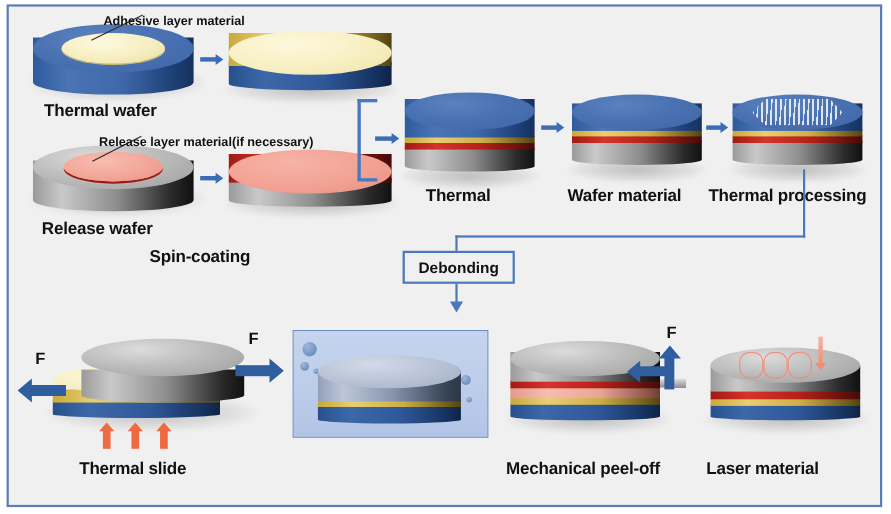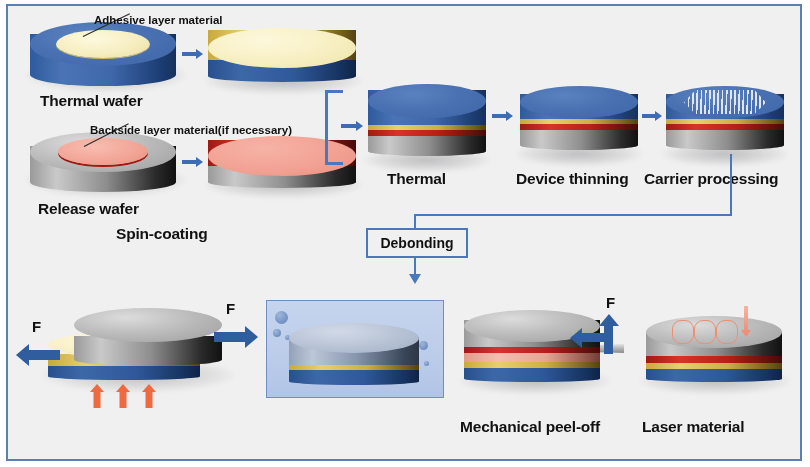--- a/index.html
+++ b/index.html
@@ -101,23 +101,23 @@
 
     <div class="shadow" style="left:18px;top:157px;width:160px;height:34px;"></div>
     <div class="wafer" style="left:22px;top:126px;width:146px;height:60px;">
       <div class="side g-grey" style="height:46px;"></div>
       <div class="top t-grey" style="height:40px;"></div>
       <div style="position:absolute;left:28px;top:6px;width:90px;height:27px;border-radius:50%;
                   background:radial-gradient(ellipse at 40% 32%,#f8bdb0 0%,#f2a698 55%,#e8917f 100%);
                   box-shadow:0 2px 0 #9c1a12;"></div>
     </div>
     <div class="leader" style="left:76px;top:140px;width:50px;transform:rotate(-27deg);"></div>
-    <div class="ann" style="left:82px;top:118px;">Backside layer material(if necessary)</div>
+    <div class="ann" style="left:82px;top:118px;">Release layer material(if necessary)</div>
     <div class="lbl stepname" style="left:30px;top:194px;">Release wafer</div>
-    <div class="lbl stepname" style="left:108px;top:219px;">Spin-coating</div>
+    <div class="lbl stepname" style="left:128px;top:219px;">Spin-coating</div>
 
     <div class="sarrow" style="left:174px;top:150px;width:22px;height:12px;">
       <div class="bar" style="width:15px;"></div>
         <div class="head" style="left:14px;"></div>
     </div>
 
     <div class="shadow" style="left:196px;top:166px;width:158px;height:26px;"></div>
     <div class="wafer" style="left:200px;top:130px;width:148px;height:52px;">
       <div class="side g-grey" style="height:26px;bottom:0;"></div>
       <div class="side g-red" style="height:26px;bottom:22px;border-radius:0;"></div>
@@ -148,38 +148,38 @@
     </div>
 
     <div class="shadow" style="left:508px;top:136px;width:126px;height:24px;"></div>
     <div class="wafer" style="left:512px;top:80px;width:118px;height:64px;">
       <div class="side g-grey" style="height:22px;bottom:0;"></div>
       <div class="side g-red" style="height:7px;bottom:20px;border-radius:0;"></div>
       <div class="side g-yellow" style="height:6px;bottom:26px;border-radius:0;"></div>
       <div class="side g-blue" style="height:25px;bottom:31px;border-radius:0;"></div>
       <div class="top t-blue" style="height:32px;top:0;"></div>
     </div>
-    <div class="lbl stepname" style="left:508px;top:164px;">Device thinning</div>
+    <div class="lbl stepname" style="left:508px;top:164px;">Wafer material</div>
 
     <div class="sarrow" style="left:634px;top:104px;width:22px;height:12px;">
       <div class="bar" style="width:14px;"></div>
         <div class="head" style="left:13px;"></div>
     </div>
 
     <div class="shadow" style="left:654px;top:136px;width:126px;height:24px;"></div>
     <div class="wafer" style="left:658px;top:80px;width:118px;height:64px;">
       <div class="side g-grey" style="height:22px;bottom:0;"></div>
       <div class="side g-red" style="height:7px;bottom:20px;border-radius:0;"></div>
       <div class="side g-yellow" style="height:6px;bottom:26px;border-radius:0;"></div>
       <div class="side g-blue" style="height:25px;bottom:31px;border-radius:0;"></div>
       <div class="top t-blue" style="height:32px;top:0;"></div>
       <div class="gridpat" style="left:18px;top:4px;width:82px;height:24px;
            clip-path:polygon(14% 0,86% 0,100% 52%,86% 100%,14% 100%,0 52%);"></div>
     </div>
-    <div class="lbl stepname" style="left:636px;top:164px;">Carrier processing</div>
+    <div class="lbl stepname" style="left:636px;top:164px;">Thermal processing</div>
 
     <div class="ln" style="left:406px;top:208px;width:318px;height:2.2px;"></div>
     <div class="ln" style="left:722px;top:148px;width:2.2px;height:62px;"></div>
     <div class="ln" style="left:406px;top:208px;width:2.2px;height:62px;"></div>
     <div class="vtip" style="left:401px;top:268px;"></div>
     <div class="debox" style="left:358px;top:222px;width:98px;height:26px;">
       <span>Debonding</span>
     </div>
 
     <div class="shadow" style="left:34px;top:352px;width:192px;height:34px;"></div>
@@ -210,20 +210,21 @@
         <div class="tip"></div>
     </div>
     <div class="uparrow" style="left:108px;top:378px;width:14px;height:24px;">
       <div class="stem" style="height:17px;"></div>
         <div class="tip"></div>
     </div>
     <div class="uparrow" style="left:134px;top:378px;width:14px;height:24px;">
       <div class="stem" style="height:17px;"></div>
         <div class="tip"></div>
     </div>
+    <div class="lbl stepname" style="left:64px;top:412px;">Thermal slide</div>
 
     <div class="bath" style="left:258px;top:294px;width:176px;height:96px;">
       <div class="bub" style="left:8px;top:10px;width:13px;height:13px;"></div>
       <div class="bub" style="left:6px;top:28px;width:8px;height:8px;"></div>
       <div class="bub" style="left:18px;top:34px;width:5px;height:5px;"></div>
       <div class="bub" style="left:152px;top:40px;width:9px;height:9px;"></div>
       <div class="bub" style="left:146px;top:54px;width:6px;height:6px;"></div>
       <div class="bub" style="left:157px;top:60px;width:5px;height:5px;"></div>
       <div class="wafer" style="left:22px;top:22px;width:130px;height:62px;">
         <div class="side g-darkblue" style="height:16px;bottom:0;"></div>

